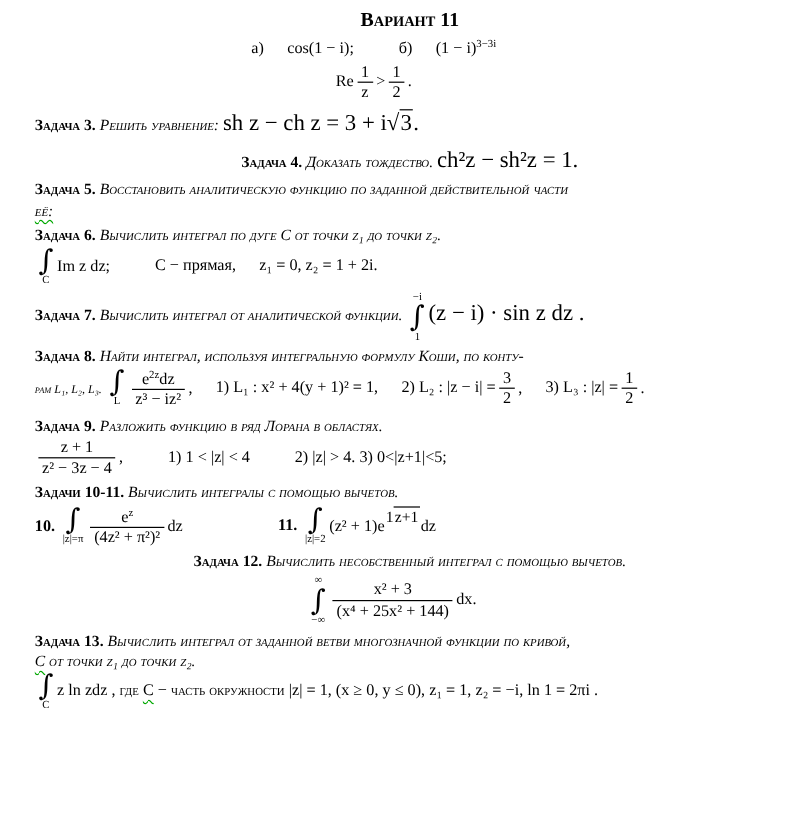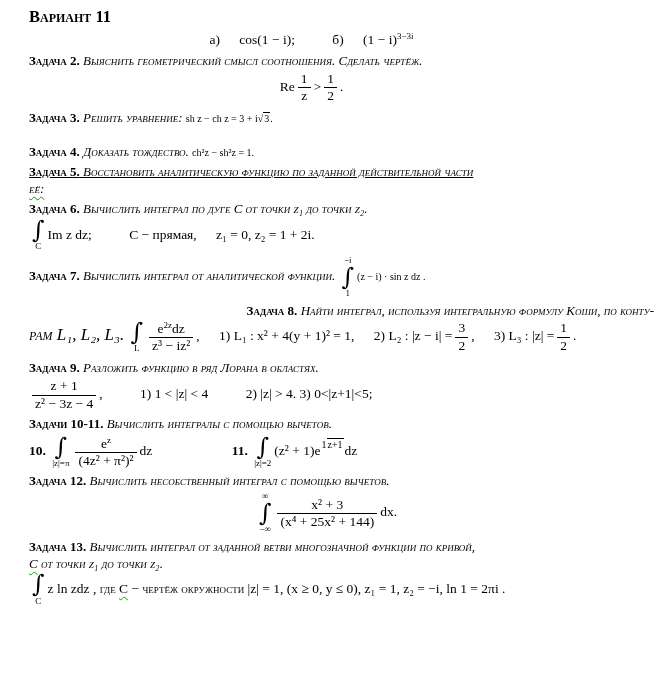--- a/index.html
+++ b/index.html
@@ -1,36 +1,36 @@
 <!DOCTYPE html>
 <html><head>
 <meta charset="utf-8">
 <style>
   html,body{margin:0;padding:0;}
   body{
     width:670px;height:700px;overflow:hidden;background:#ffffff;color:#000;
     font-family:"Liberation Serif","DejaVu Serif",serif;
   }
   .page{padding:5px 16px 0 29px;}
-  .title{font-weight:bold;font-variant:small-caps;font-size:16.5px;margin:2px 0 4px;}
+  .title{text-align:center;font-weight:bold;font-variant:small-caps;font-size:16.5px;margin:2px 0 4px;}
   .hline{margin:3px 0 2px;font-size:13px;line-height:1.32;}
   .tlabel{font-weight:bold;font-variant:small-caps;}
   .tdesc{font-style:italic;font-variant:small-caps;}
   .caps{font-variant:small-caps;}
-  .fm{font-size:10px;}
+  .fm{font-size:19px;}
   .formula{margin:2px 0;font-size:13.5px;line-height:1.25;}
   .center{text-align:center;}
   .frac{display:inline-block;text-align:center;vertical-align:middle;margin:0 3px;}
   .frac .fr-num,.frac .fr-den{display:block;padding:0 3px;line-height:1.2;}
   .frac .fr-den{border-top:1px solid #000;}
   .int{display:inline-flex;flex-direction:column;align-items:center;vertical-align:middle;line-height:1;margin:0 3px;}
   .int .sign{font-size:24px;line-height:0.92;font-family:"DejaVu Serif",serif;}
   .int .lim{font-size:9px;line-height:1.2;white-space:nowrap;}
   .sup{font-size:9px;vertical-align:5px;letter-spacing:0;}
-  .supfrac{display:inline-block;font-size:10px;line-height:1.15;vertical-align:7px;margin:0 1px;}
+  .supfrac{display:inline-block;font-size:13px;line-height:1.15;vertical-align:7px;margin:0 1px;}
   .supfrac .fr-den{border-top:1px solid #000;padding:0 1px;}
   .sqrt{white-space:nowrap;}
   .sqrt .arg{border-top:1px solid #000;padding:0 1px;}
   .sp{text-decoration:underline;text-decoration-style:wavy;text-decoration-color:#00a800;text-decoration-thickness:1px;text-underline-offset:3px;}
   .b{font-weight:bold;}
   .g1{margin-left:16px;}
   .g2{margin-left:34px;}
   .g3{margin-left:76px;}
   .ind6{margin-left:158px;}
   .ind9{margin-left:42px;}
@@ -46,36 +46,35 @@
   <div>
     <p class="formula center" style="margin:1px 60px 3px 0;">
       <span>а)</span>
       <span class="g1">cos(1 − i);</span>
       <span class="g2">б)</span>
       <span class="g1">(1 − i)</span><span class="sup">3−3i</span>
     </p>
   </div>
 
   <div>
-    <p class="hline"><span class="tlabel">Задача 2.</span><span class="tdesc"> Выяснить геометрический смысл соотношения. Сделать чертёж.</span></p>
     <p class="formula center" style="margin:0 60px 2px 0;">
       <span>Re</span><span class="frac"><span class="fr-num">1</span><span class="fr-den">z</span></span><span>&gt;</span><span class="frac"><span class="fr-num">1</span><span class="fr-den">2</span></span><span>.</span>
     </p>
   </div>
 
   <div>
     <p class="hline" style="margin-top:5px;"><span class="tlabel">Задача 3.</span><span class="tdesc"> Решить уравнение:  </span><span class="fm">sh z − ch z = 3 + i</span><span class="sqrt fm"><span>√</span><span class="arg">3</span></span><span class="fm">.</span></p>
   </div>
 
   <div>
-    <p class="hline" style="margin-top:16px;"><span class="tlabel">Задача 4.</span><span class="tdesc"> Доказать тождество.  </span><span class="fm">ch²z − sh²z = 1.</span></p>
+    <p class="hline" style="margin-top:6px;text-align:center;"><span class="tlabel">Задача 4.</span><span class="tdesc"> Доказать тождество.  </span><span class="fm">ch²z − sh²z = 1.</span></p>
   </div>
 
   <div>
-    <p class="hline" style="margin-bottom:0;text-decoration:underline;"><span class="tlabel">Задача 5.</span><span class="tdesc"> Восстановить аналитическую функцию по заданной действительной части</span></p>
+    <p class="hline" style="margin-bottom:0;"><span class="tlabel">Задача 5.</span><span class="tdesc"> Восстановить аналитическую функцию по заданной действительной части</span></p>
     <p class="hline" style="margin-top:0;"><span class="tdesc sp">её:</span></p>
   </div>
 
   <div>
     <p class="hline"><span class="tlabel">Задача 6.</span><span class="tdesc"> Вычислить интеграл по дуге C  от точки z₁ до точки z₂.</span></p>
     <p class="formula ind6" style="margin:1px 0;">
       <span class="int">
           <span class="sign">∫</span>
           <span class="lim">C</span>
         </span><span>Im z dz;</span>
@@ -86,23 +85,23 @@
 
   <div>
     <p class="hline"><span class="tlabel">Задача 7.</span><span class="tdesc"> Вычислить интеграл  от аналитической функции.  </span><span class="int">
           <span class="lim">−i</span>
           <span class="sign">∫</span>
           <span class="lim">1</span>
         </span><span class="fm">(z − i) · sin z dz .</span></p>
   </div>
 
   <div>
-    <p class="hline" style="margin-bottom:0;text-align:right;"><span class="tlabel">Задача 8.</span><span class="tdesc"> Найти  интеграл, используя интегральную формулу Коши, по конту-</span></p>
+    <p class="hline" style="margin-bottom:0;"><span class="tlabel">Задача 8.</span><span class="tdesc"> Найти  интеграл, используя интегральную формулу Коши, по конту-</span></p>
     <p class="formula" style="margin:1px 0;">
-      <span class="tdesc" style="font-size:17px;">рам L₁, L₂, L₃.</span>
+      <span class="tdesc" style="font-size:10px;">рам L₁, L₂, L₃.</span>
       <span class="int">
           <span class="sign">∫</span>
           <span class="lim">L</span>
         </span><span class="frac"><span class="fr-num"><span>e</span><span class="sup">2z</span><span>dz</span></span><span class="fr-den">z³ − iz²</span></span><span>,</span>
       <span class="g1">1)  L₁ :  x² + 4(y + 1)² = 1,</span>
       <span class="g1">2)  L₂ : |z − i| =</span><span class="frac"><span class="fr-num">3</span><span class="fr-den">2</span></span><span>,</span>
       <span class="g1">3)  L₃ :  |z| =</span><span class="frac"><span class="fr-num">1</span><span class="fr-den">2</span></span><span>.</span>
     </p>
   </div>
 
@@ -126,35 +125,35 @@
         </span><span class="frac"><span class="fr-num"><span>e</span><span class="sup">z</span></span><span class="fr-den">(4z² + π²)²</span></span><span>dz</span>
       <span class="b g3">11.</span>
       <span class="int">
           <span class="sign">∫</span>
           <span class="lim">|z|=2</span>
         </span><span>(z² + 1)e</span><span class="supfrac"><span class="fr-num">1</span><span class="fr-den">z+1</span></span><span>dz</span>
     </p>
   </div>
 
   <div>
-    <p class="hline" style="margin-bottom:0;"><span class="tlabel">Задача 12.</span><span class="tdesc"> Вычислить несобственный  интеграл с помощью вычетов.</span></p>
+    <p class="hline" style="margin-bottom:0;text-align:center;"><span class="tlabel">Задача 12.</span><span class="tdesc"> Вычислить несобственный  интеграл с помощью вычетов.</span></p>
     <p class="formula center" style="margin:2px 30px 2px 0;">
       <span class="int">
           <span class="lim">∞</span>
           <span class="sign">∫</span>
           <span class="lim">−∞</span>
         </span><span class="frac"><span class="fr-num">x² + 3</span><span class="fr-den">(x⁴ + 25x² + 144)</span></span><span>dx.</span>
     </p>
   </div>
 
   <div>
     <p class="hline" style="margin-bottom:0;"><span class="tlabel">Задача 13.</span><span class="tdesc"> Вычислить  интеграл от заданной ветви многозначной  функции по кривой,</span></p>
     <p class="hline" style="margin-top:0;margin-bottom:0;"><span class="tdesc sp">C</span> <span class="tdesc">от точки z₁ до точки z₂.</span></p>
     <p class="formula" style="margin:1px 0 0 0;">
       <span class="int">
           <span class="sign">∫</span>
           <span class="lim">C</span>
-        </span><span>z ln zdz</span><span> , </span><span class="caps">где</span> <span class="caps sp">C</span> <span class="caps">− чертёж окружности</span>
+        </span><span>z ln zdz</span><span> , </span><span class="caps">где</span> <span class="caps sp">C</span> <span class="caps">− часть окружности</span>
       <span>|z| = 1,  (x ≥ 0, y ≤ 0),   z₁ = 1,   z₂ = −i,   ln 1 = 2πi .</span>
     </p>
   </div>
 
 </div>
 
 </body></html>

